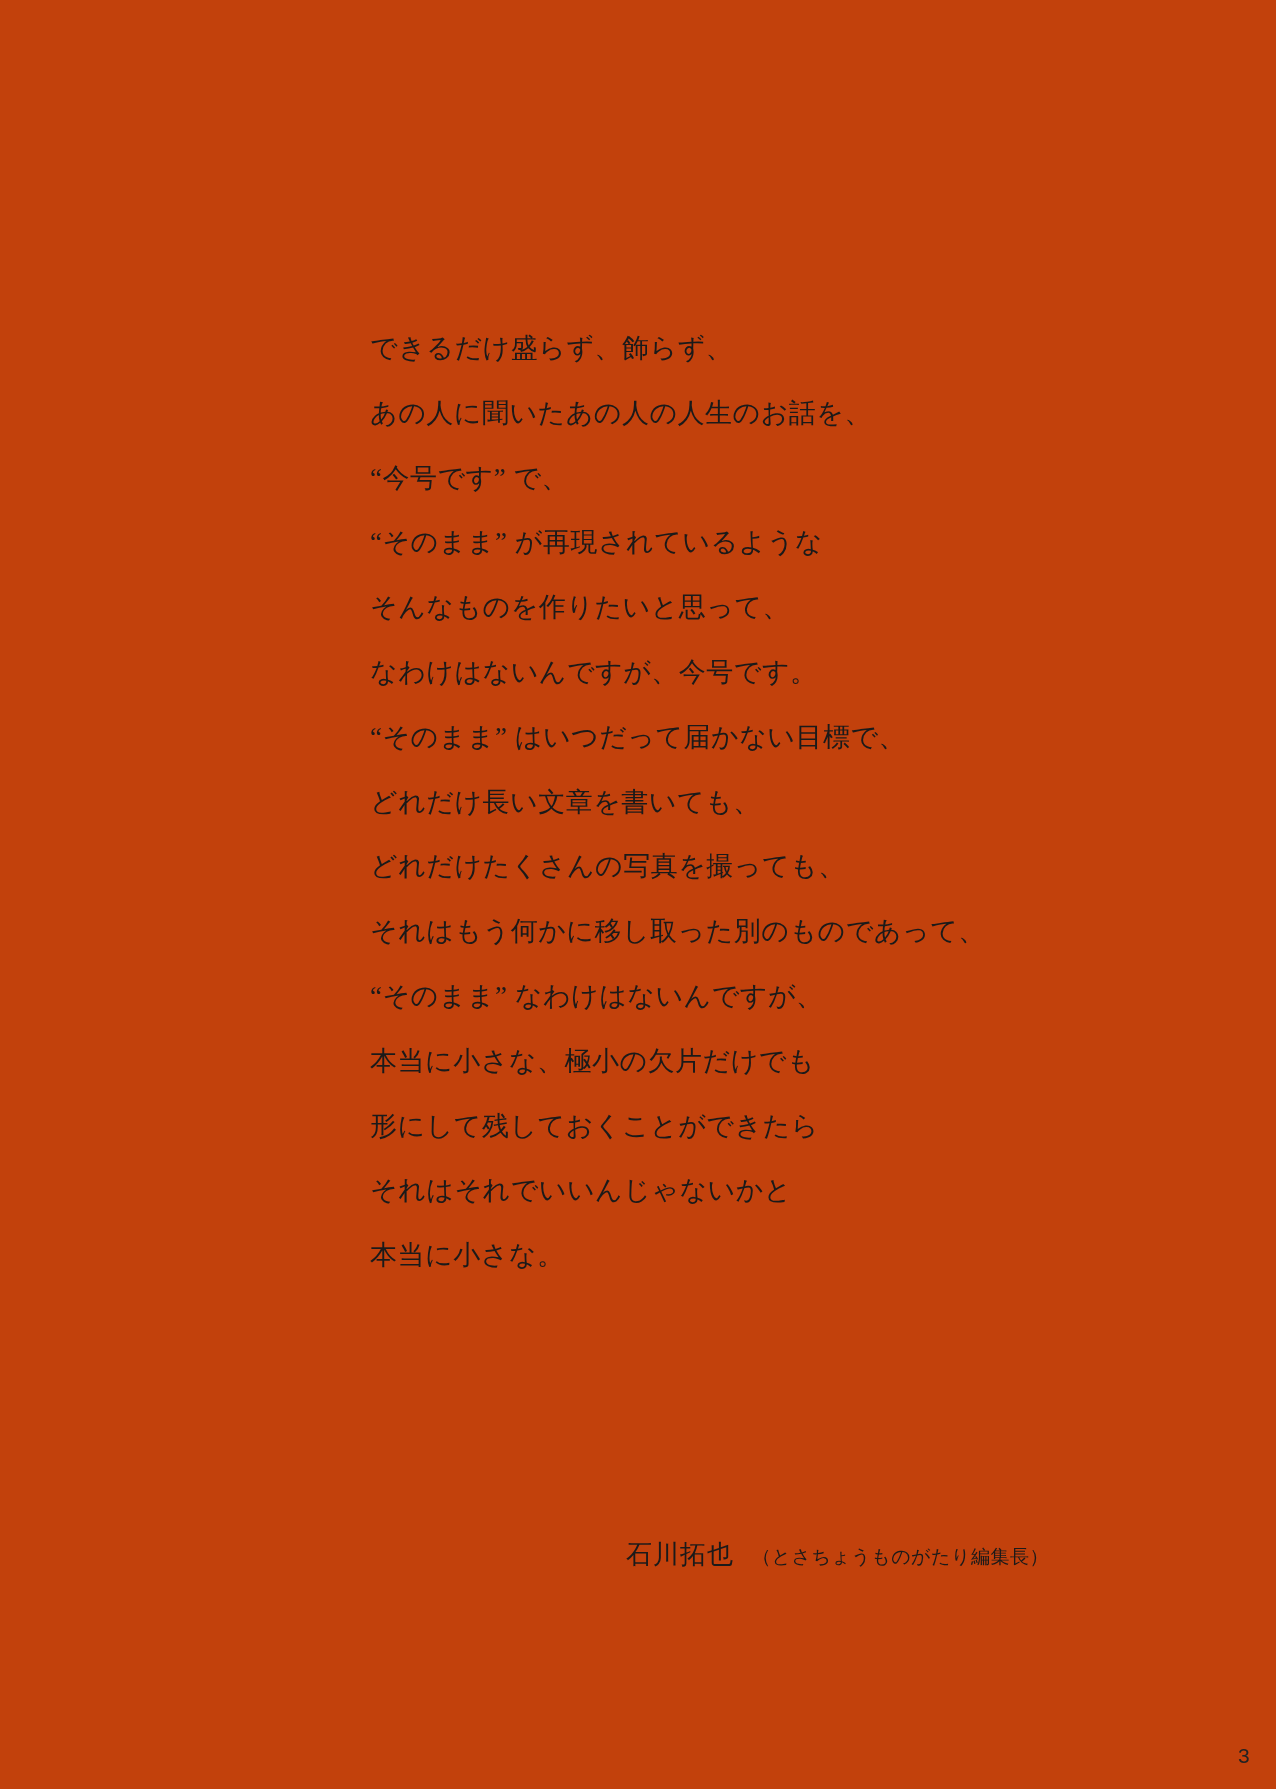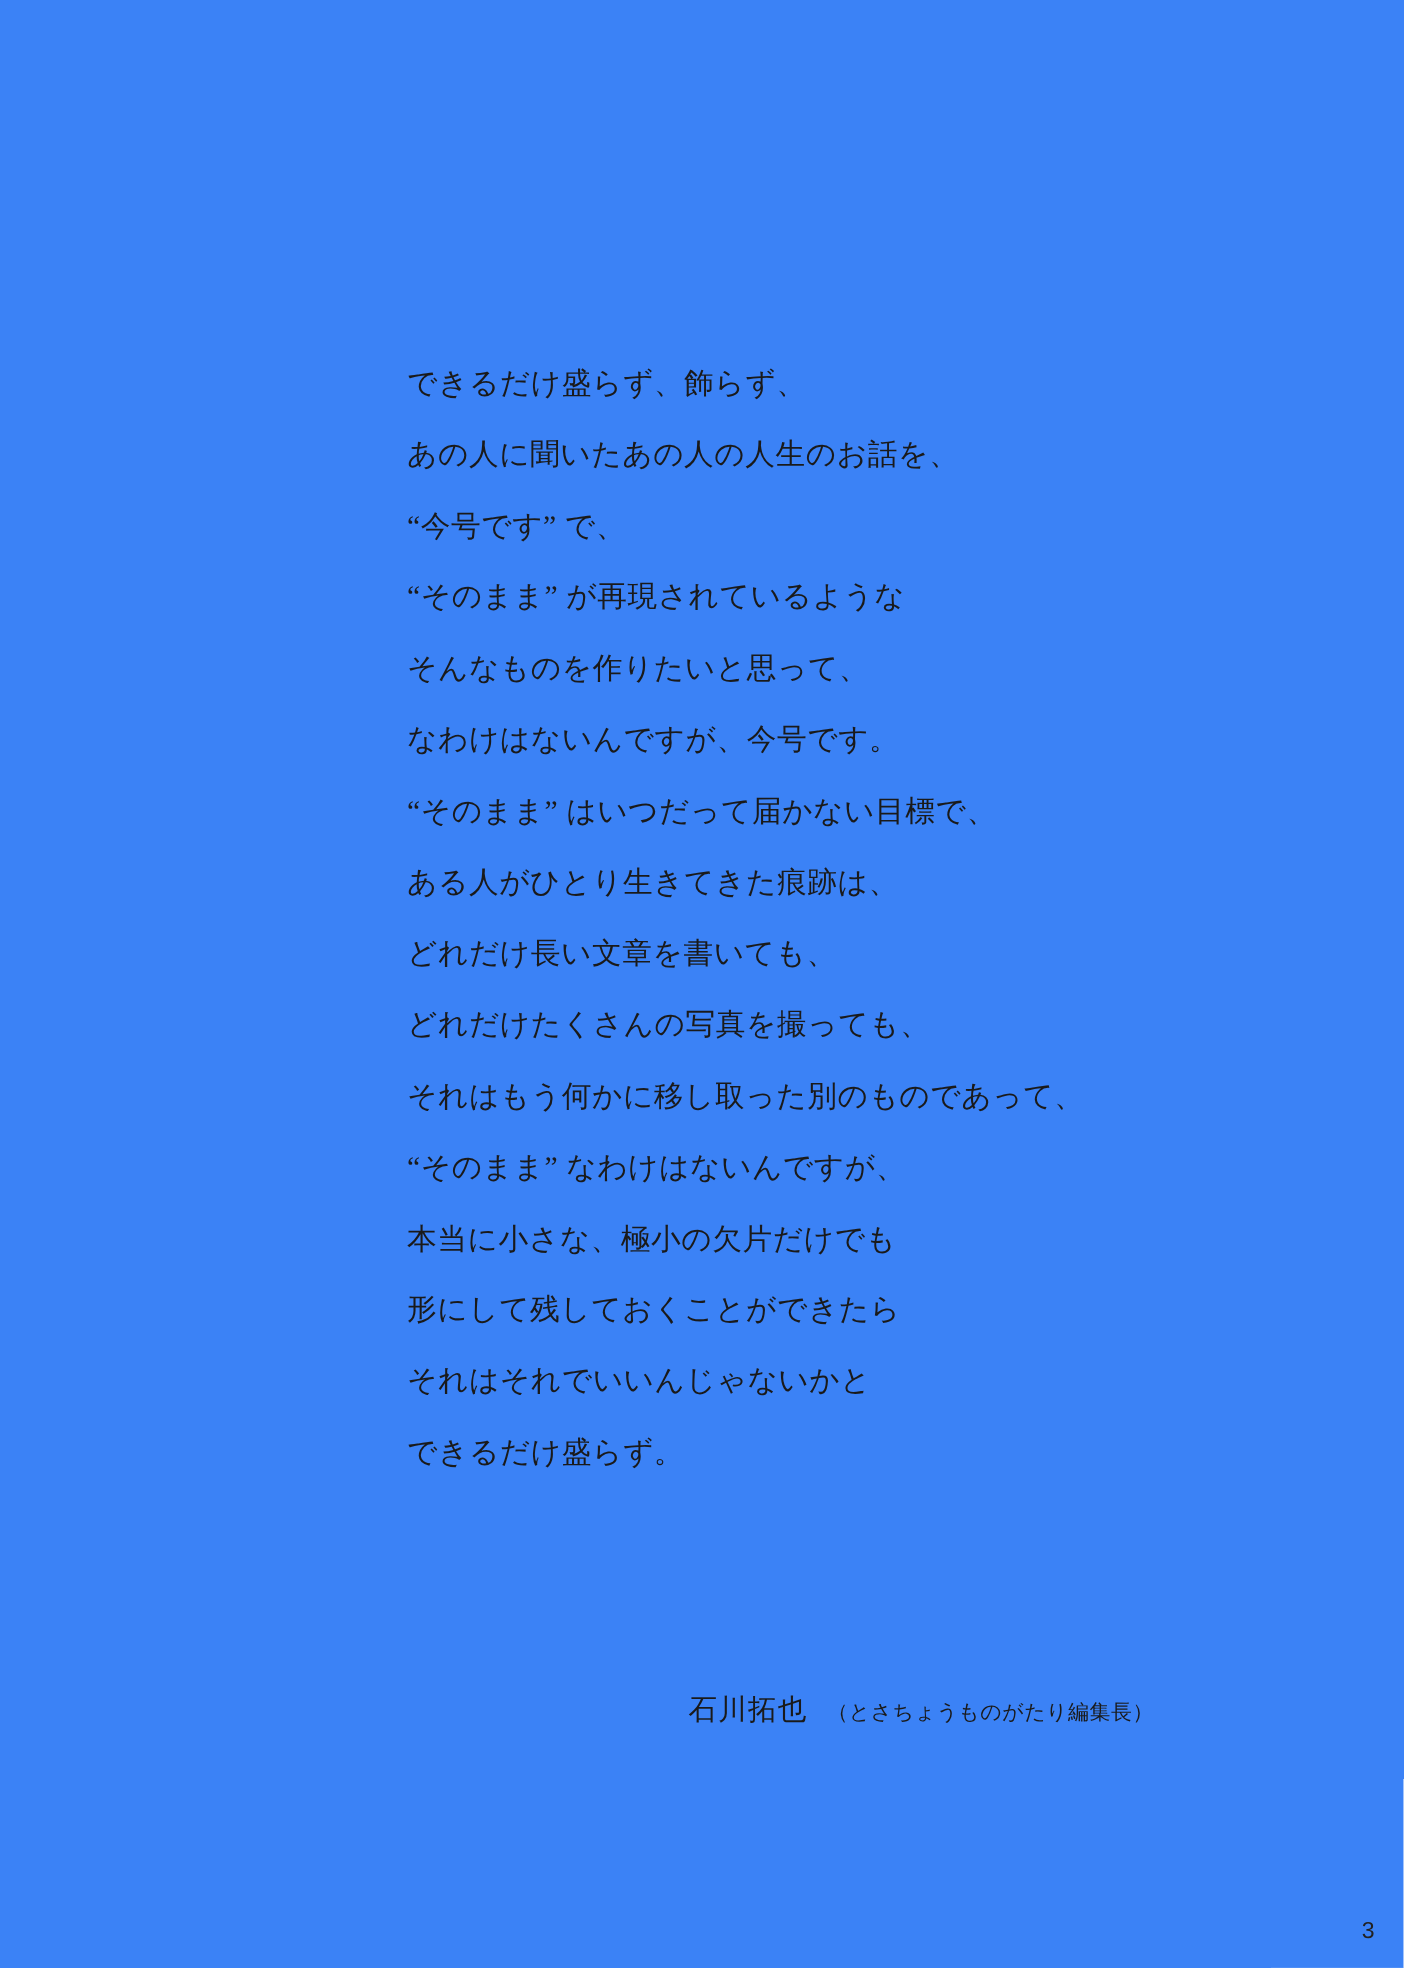--- a/index.html
+++ b/index.html
@@ -4,21 +4,21 @@
 <style>
   html, body {
     margin: 0;
     padding: 0;
     background: #ffffff;
   }
   .page {
     position: relative;
     width: 1276px;
     height: 1789px;
-    background: #3b82f6;
+    background: #c2410c;
     overflow: hidden;
     font-family: "Liberation Serif", "DejaVu Serif", serif;
     color: #1a1a1a;
   }
   .body-text {
     position: absolute;
     left: 370px;
     top: 316px;
     font-size: 27px;
     line-height: 64.8px;
@@ -59,29 +59,28 @@
 <div class="page">
 
   <main class="body-text">
     <p>できるだけ盛らず、飾らず、</p>
     <p>あの人に聞いたあの人の人生のお話を、</p>
     <p>“今号です” で、</p>
     <p>“そのまま” が再現されているような</p>
     <p>そんなものを作りたいと思って、</p>
     <p>なわけはないんですが、今号です。</p>
     <p>“そのまま” はいつだって届かない目標で、</p>
-    <p>ある人がひとり生きてきた痕跡は、</p>
     <p>どれだけ長い文章を書いても、</p>
     <p>どれだけたくさんの写真を撮っても、</p>
     <p>それはもう何かに移し取った別のものであって、</p>
     <p>“そのまま” なわけはないんですが、</p>
     <p>本当に小さな、極小の欠片だけでも</p>
     <p>形にして残しておくことができたら</p>
     <p>それはそれでいいんじゃないかと</p>
-    <p>できるだけ盛らず。</p>
+    <p>本当に小さな。</p>
   </main>
 
   <div class="signature">
     <span class="author-name">石川拓也</span><span class="author-title">（とさちょうものがたり編集長）</span>
   </div>
 
   <div class="page-number">3</div>
 
 </div>
 

